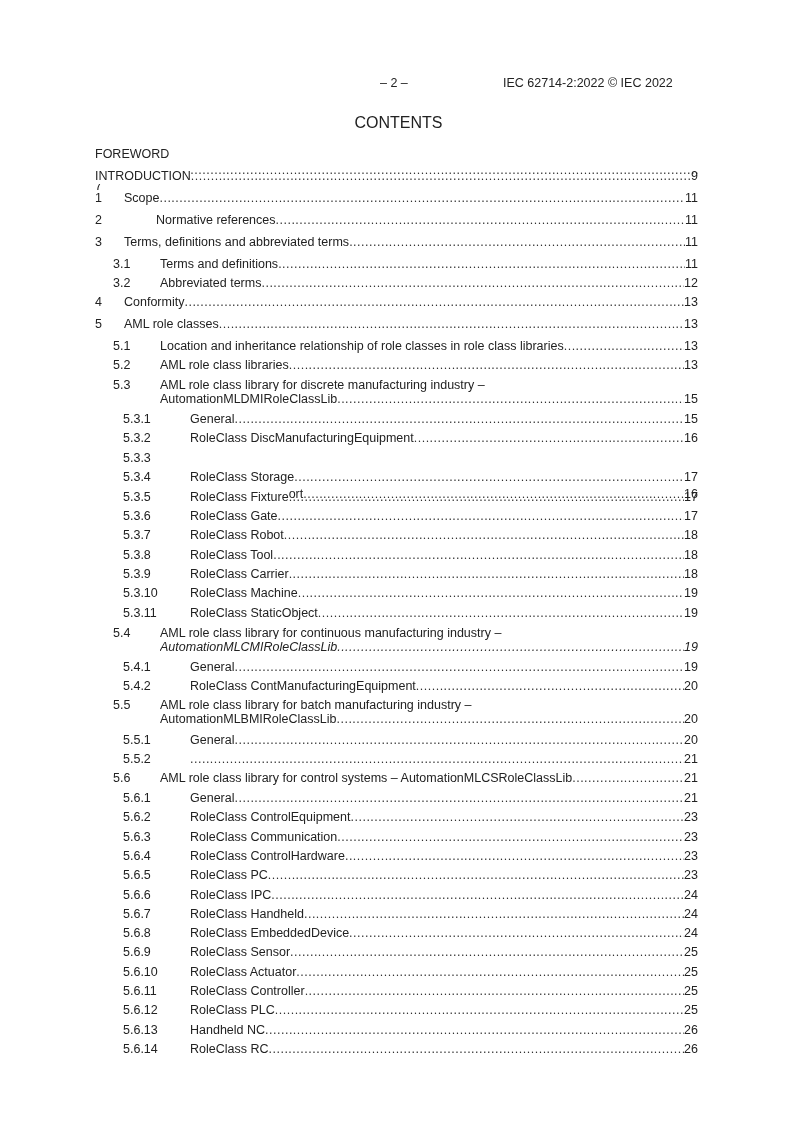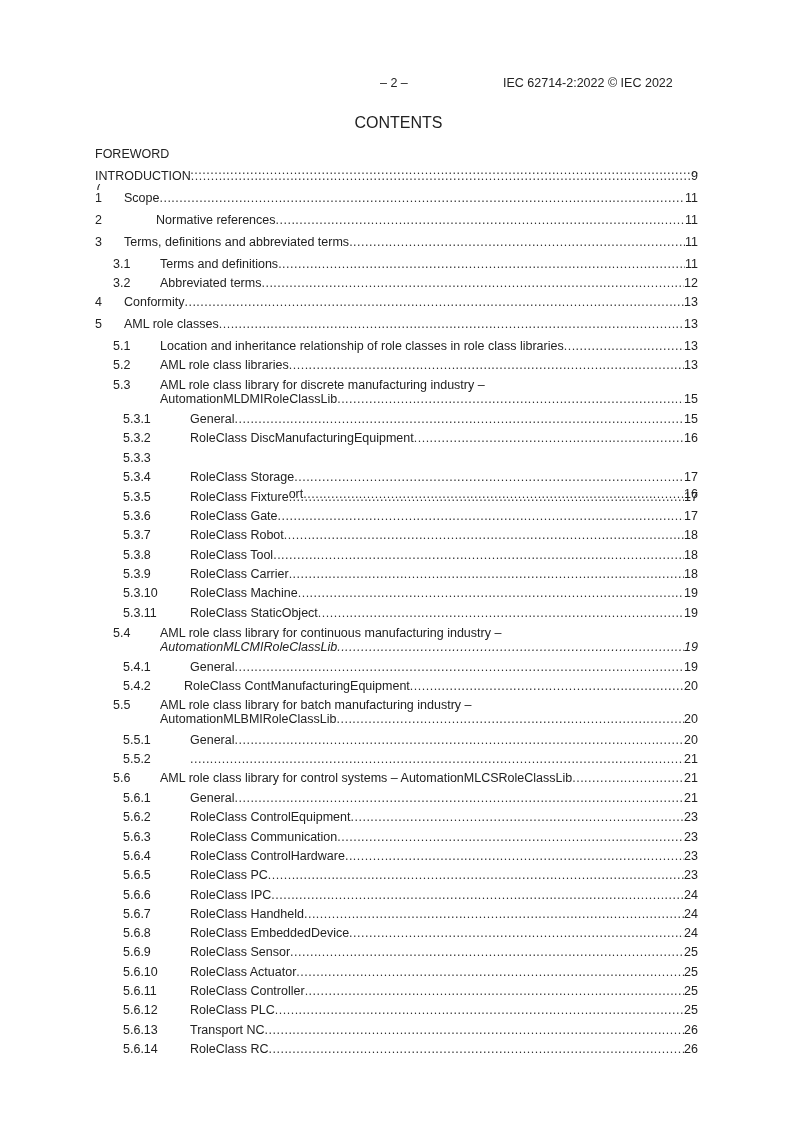--- a/index.html
+++ b/index.html
@@ -225,21 +225,21 @@
     <div class="toc-row" style="top: 659px;">
       <span class="num" style="left: 123px;">5.4.1</span>
       <div class="line" style="left: 190px; top: 0px;">
         <span class="label">General</span>
         <span class="dots"></span>
         <span class="page">19</span>
       </div>
     </div>
     <div class="toc-row" style="top: 678px;">
       <span class="num" style="left: 123px;">5.4.2</span>
-      <div class="line" style="left: 184px; top: 0px;">
+      <div class="line" style="left: 190px; top: 0px;">
         <span class="label">RoleClass ContManufacturingEquipment</span>
         <span class="dots"></span>
         <span class="page">20</span>
       </div>
     </div>
     <div class="toc-row" style="top: 697px;">
       <span class="num" style="left: 113px;">5.5</span>
       <span class="first" style="left: 160px;">AML role class library for batch manufacturing industry –</span>
       <div class="line" style="left: 160px; top: 14px;">
         <span class="label">AutomationMLBMIRoleClassLib</span>
@@ -362,21 +362,21 @@
       <span class="num" style="left: 123px;">5.6.12</span>
       <div class="line" style="left: 190px; top: 0px;">
         <span class="label">RoleClass PLC</span>
         <span class="dots"></span>
         <span class="page">25</span>
       </div>
     </div>
     <div class="toc-row" style="top: 1022px;">
       <span class="num" style="left: 123px;">5.6.13</span>
       <div class="line" style="left: 190px; top: 0px;">
-        <span class="label">Transport NC</span>
+        <span class="label">Handheld NC</span>
         <span class="dots"></span>
         <span class="page">26</span>
       </div>
     </div>
     <div class="toc-row" style="top: 1041px;">
       <span class="num" style="left: 123px;">5.6.14</span>
       <div class="line" style="left: 190px; top: 0px;">
         <span class="label">RoleClass RC</span>
         <span class="dots"></span>
         <span class="page">26</span>

